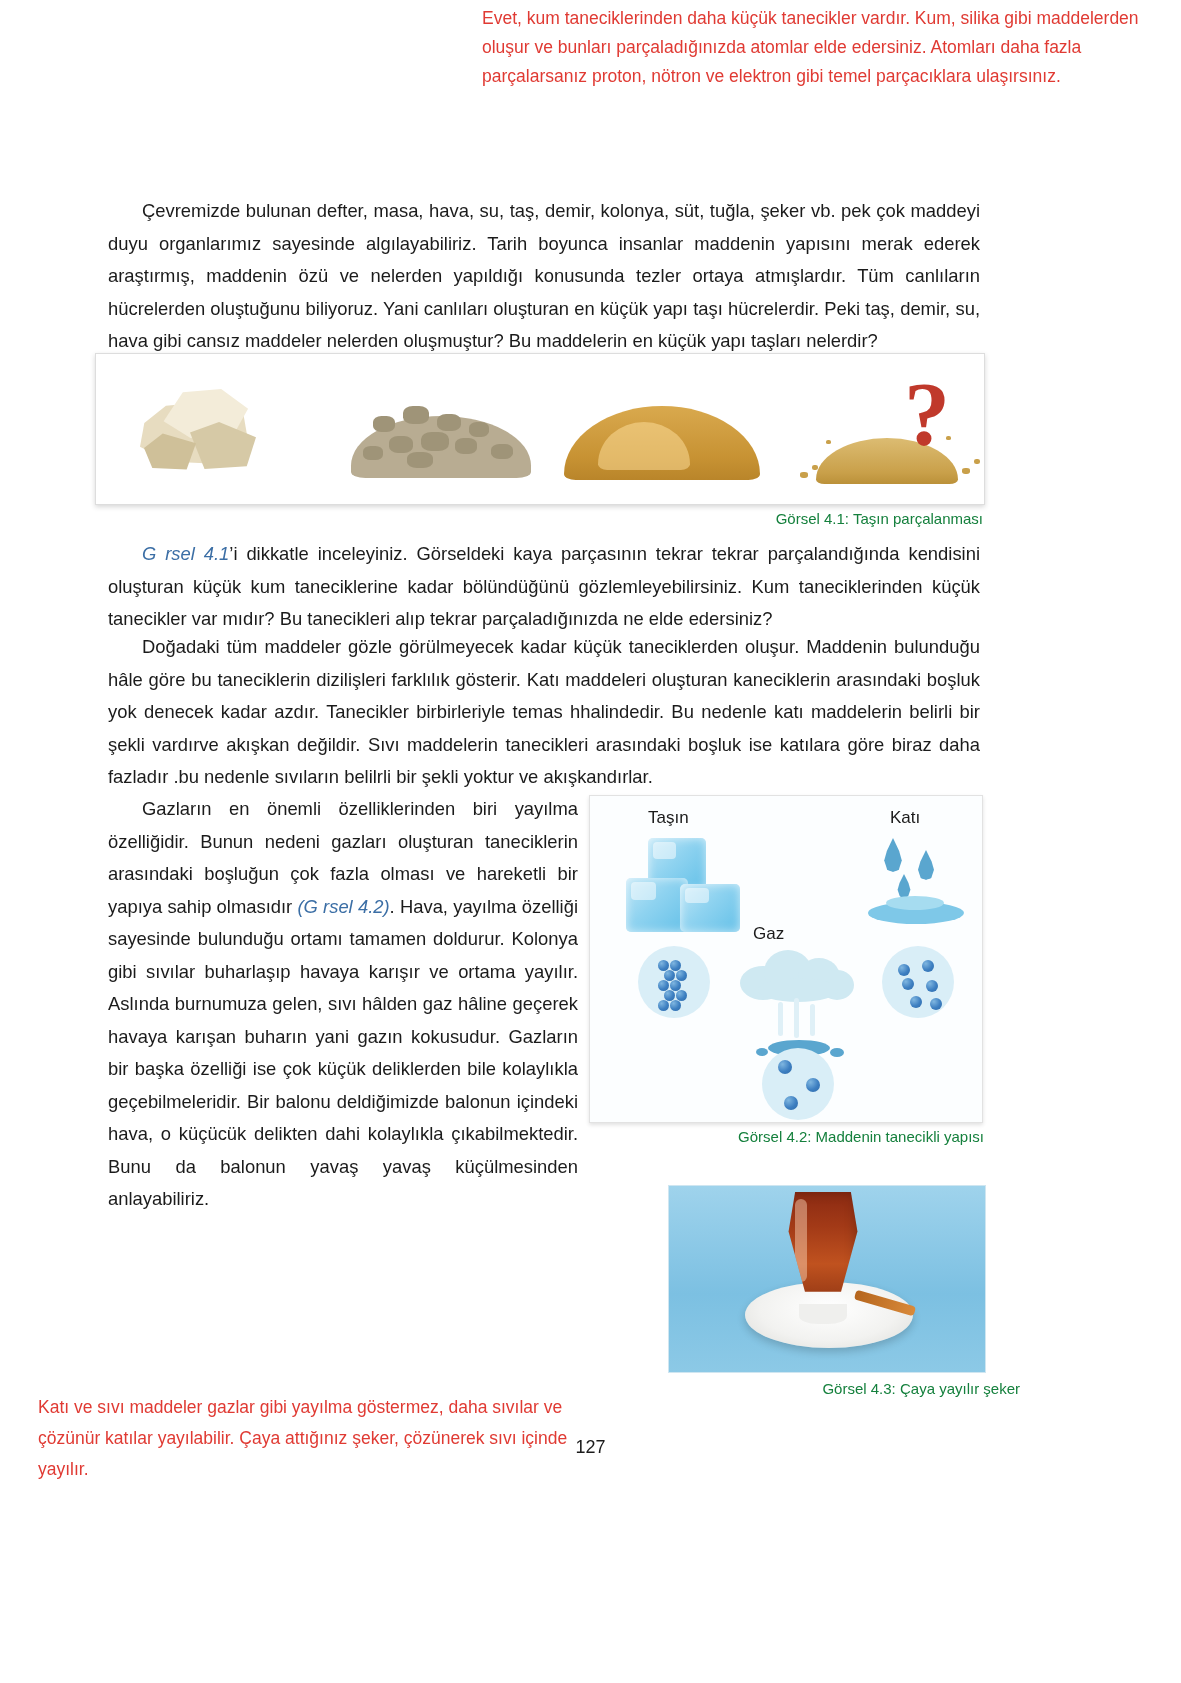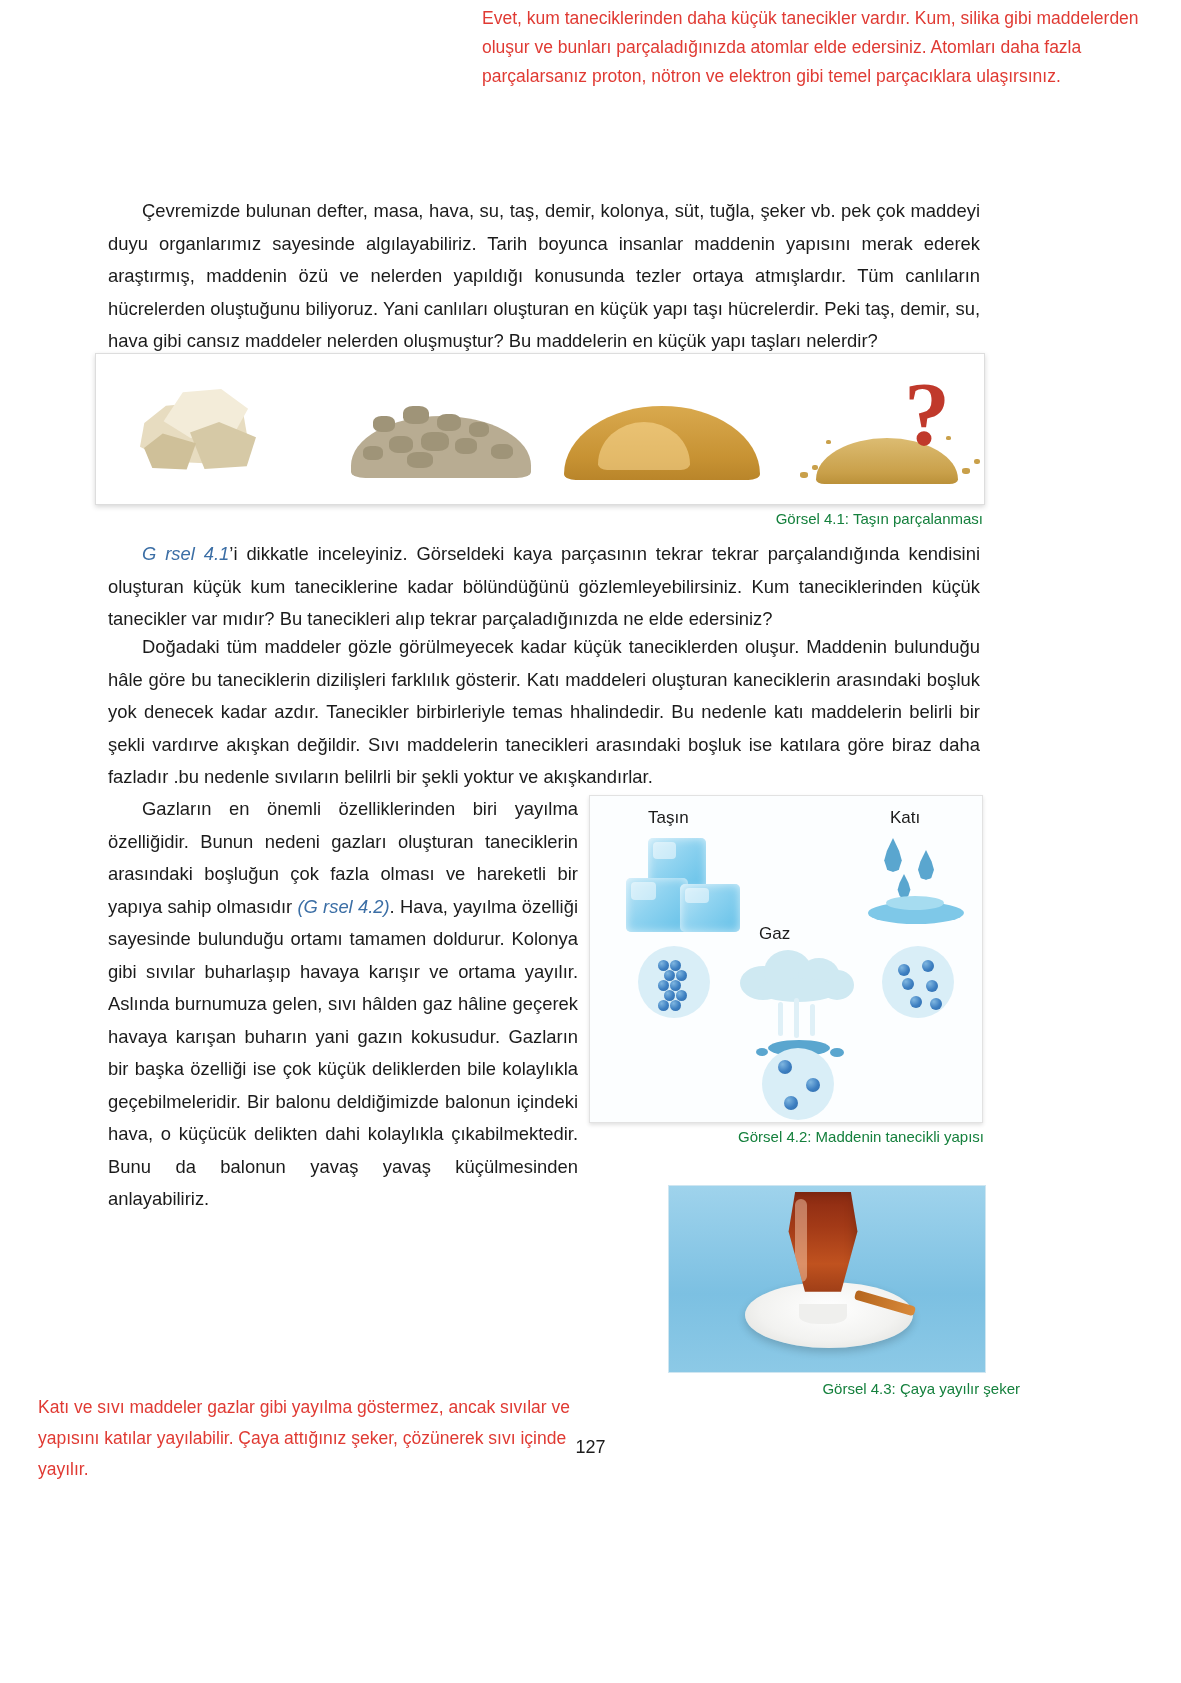--- a/index.html
+++ b/index.html
@@ -117,21 +117,21 @@
   
   .fig2{
     position:absolute;left:589px;top:795px;width:392px;height:326px;
     background:#fcfeff;border:1px solid #e2e2e2;
     box-shadow:0 2px 4px rgba(0,0,0,.12);
     overflow:hidden;
   }
   .lbl{position:absolute;font-size:17px;color:#1b1b1b;}
   .lbl-kati{left:58px;top:12px;}
   .lbl-sivi{left:300px;top:12px;}
-  .lbl-gaz{left:169px;top:128px;}
+  .lbl-gaz{left:163px;top:128px;}
 
   
   .ice{position:absolute;left:36px;top:42px;width:126px;height:96px;}
   .cube{position:absolute;background:linear-gradient(135deg,#bfe6f7 0%,#8fd3f0 45%,#63c0e8 100%);
         border-radius:5px;box-shadow:inset 0 0 10px rgba(255,255,255,.65);}
   .cube.top{left:22px;top:0;width:58px;height:52px;}
   .cube.bl{left:0px;top:40px;width:62px;height:54px;}
   .cube.br{left:54px;top:46px;width:60px;height:48px;}
   .cube .sheen{position:absolute;left:8%;top:8%;width:40%;height:32%;
         background:rgba(255,255,255,.5);border-radius:4px;}
@@ -324,17 +324,17 @@
   <div class="fig3">
     <div class="saucer"></div>
     <div class="foot"></div>
     <div class="glass">
         <div class="shine"></div>
       </div>
     <div class="spoon"></div>
   </div>
   <div class="cap cap3">Görsel 4.3: Çaya yayılır şeker</div>
 
-  <div class="note">Katı ve sıvı maddeler gazlar gibi yayılma göstermez, ancak sıvılar ve yapısını katılar yayılabilir. Çaya attığınız şeker, çözünerek sıvı içinde yayılır.</div>
+  <div class="note">Katı ve sıvı maddeler gazlar gibi yayılma göstermez, daha sıvılar ve çözünür katılar yayılabilir. Çaya attığınız şeker, çözünerek sıvı içinde yayılır.</div>
 
   <div class="pageno">127</div>
 
 </div>
 
 </body></html>

